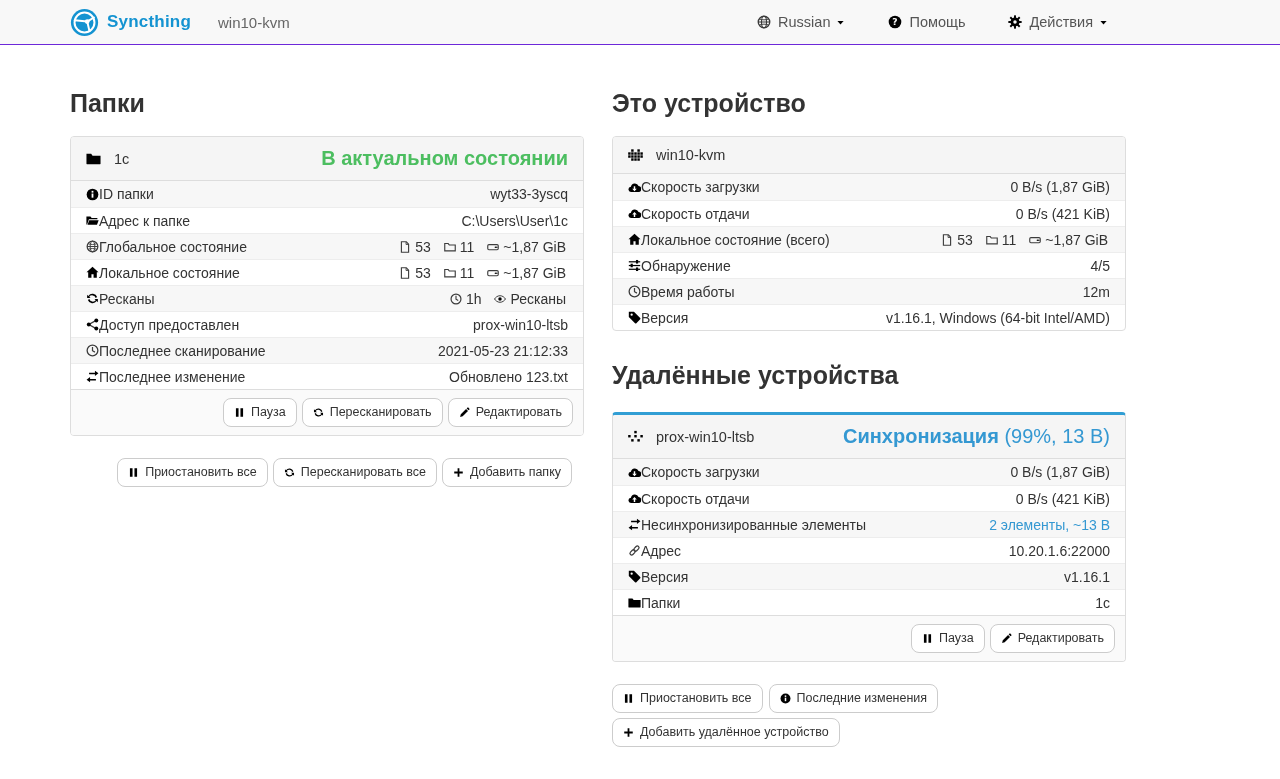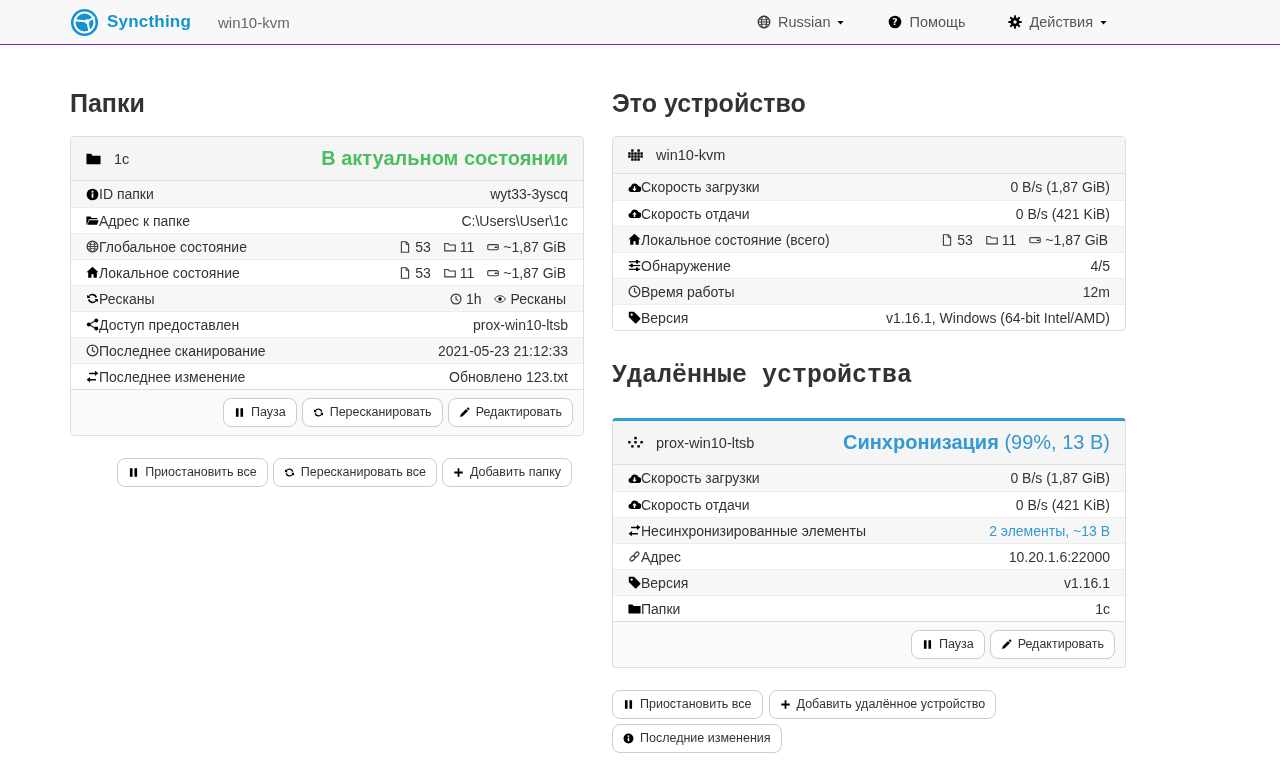--- a/index.html
+++ b/index.html
@@ -15,21 +15,21 @@
   .nav-title { margin-left:27px; font-size:15px; color:#666; }
   .nav-right { margin-left:auto; display:flex; align-items:flex-start; gap:43px; }
   .nav-item { display:flex; align-items:center; gap:7px; font-size:14.5px; color:#555; cursor:pointer; }
   .nav-item .ic { width:14px; height:14px; color:#3a3a3a; }
   .nav-item .caret { width:9px; height:9px; color:#555; margin-left:-1px; }
 
   
   .container { margin-left:70px; width:1056px; display:flex; gap:28px; align-items:flex-start; }
   .col { width:514px; }
   .sec-title { font-size:25px; font-weight:700; color:#333; margin:44px 0 18px; }
-  .sec-title.mt2 { margin-top:30px; margin-bottom:28px;font-family:Liberation Mono, monospace; }
+  .sec-title.mt2 { margin-top:30px; margin-bottom:22px; }
 
   
   .panel { border:1px solid #ddd; border-radius:4px; background:#fff; }
   .panel + .panel { margin-top:10px; }
   .panel.accent-top { border-top:3px solid #319ed4; }
   .panel-heading { display:flex; align-items:center; background:#f5f5f5;
     padding:10px 15px; border-bottom:1px solid #ddd; border-radius:3px 3px 0 0; cursor:pointer; }
   .panel.collapsed .panel-heading { border-bottom:none; border-radius:3px; }
   .panel-heading .ic { width:15px; height:15px; color:#3c3c3c; flex:none; }
   .p-name { font-size:14.5px; color:#333; margin-left:13px; }
@@ -596,25 +596,25 @@
 
     <div class="device-actions">
       <button class="btn">
         <svg class="ic">
             <use href="#i-pause"></use>
           </svg>
         <span>Приостановить все</span>
       </button>
       <button class="btn">
         <svg class="ic">
+            <use href="#i-info"></use>
+          </svg>
+        <span>Последние изменения</span>
+      </button>
+      <button class="btn">
+        <svg class="ic">
             <use href="#i-plus"></use>
           </svg>
         <span>Добавить удалённое устройство</span>
       </button>
-      <button class="btn">
-        <svg class="ic">
-            <use href="#i-info"></use>
-          </svg>
-        <span>Последние изменения</span>
-      </button>
     </div>
   </div>
 </div>
 
 </body></html>

